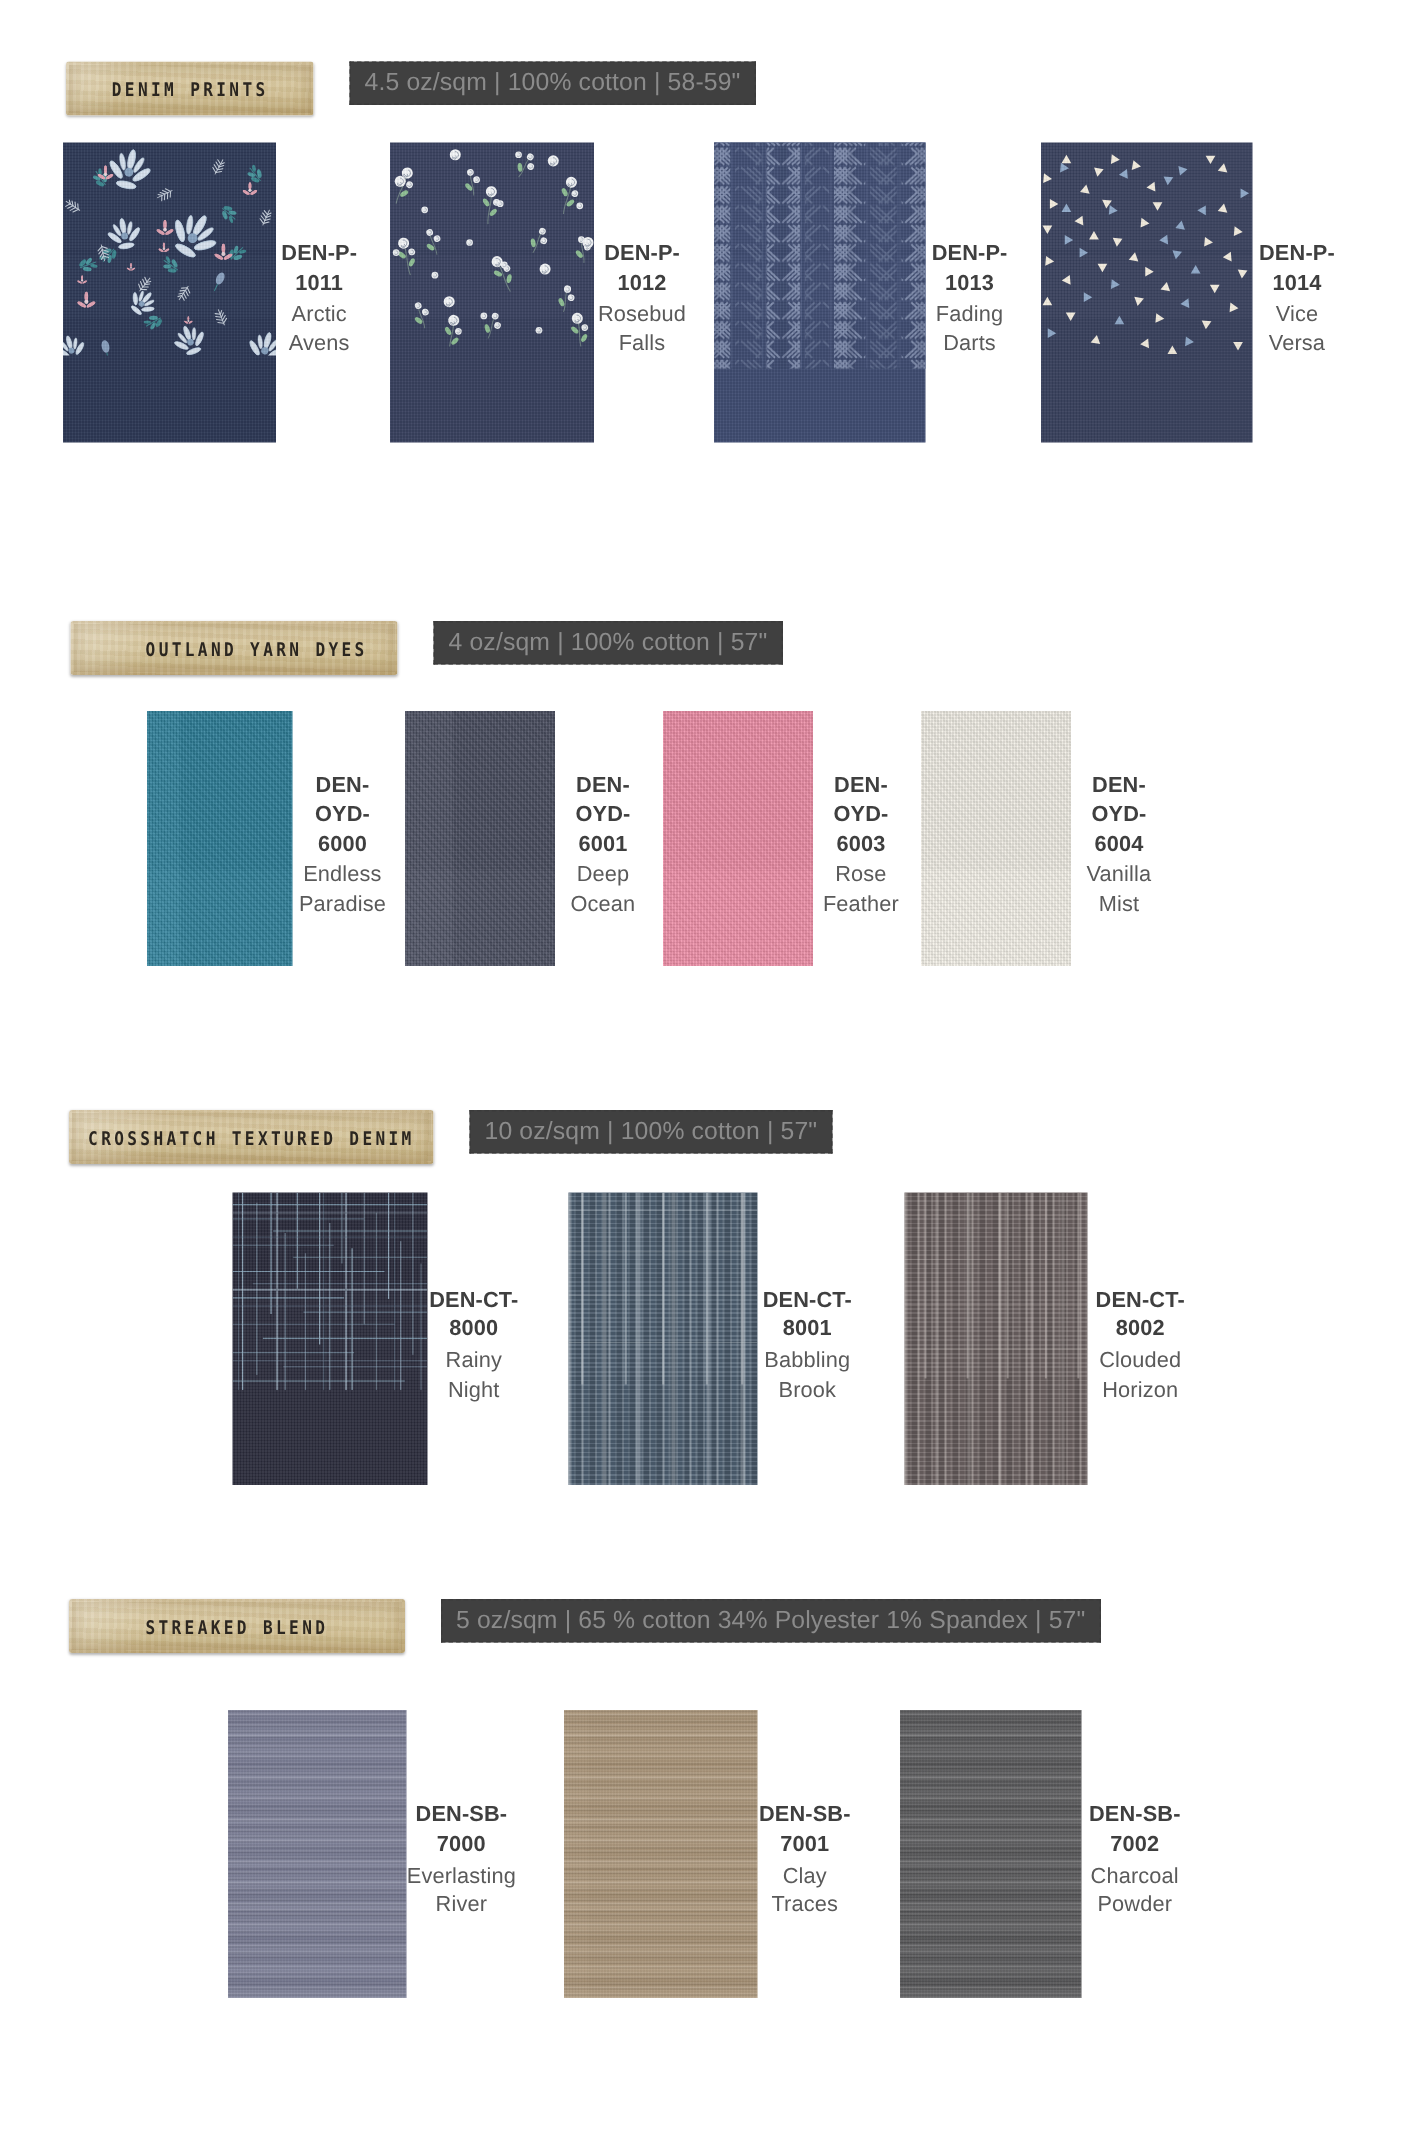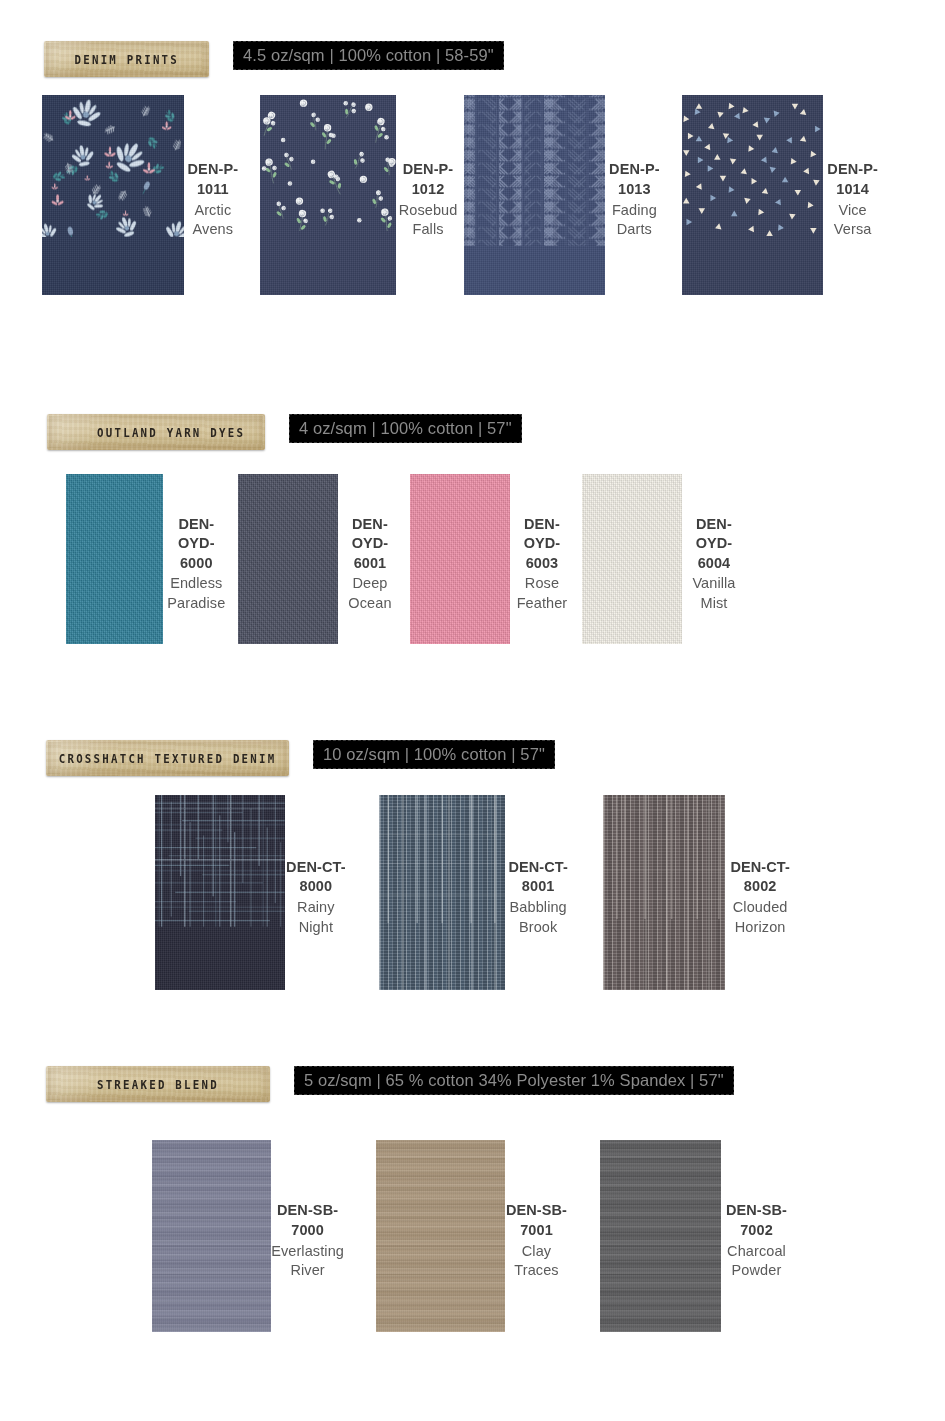--- a/index.html
+++ b/index.html
@@ -54,21 +54,21 @@
 
   .spec-box {
     margin-left: 24px;
     border: 1px dashed #3a3a3a;
     padding: 4px 9px 5px 9px;
     font-size: 16.5px;
     color: #8b8b8b;
     letter-spacing: .1px;
     white-space: nowrap;
     line-height: 1.1;
-    background: #000000;
+    background: #404040;
   }
 
   
   .swatch-row { display: flex; }
   .swatch-cell { display: flex; align-items: center; }
   .swatch {
     position: relative;
     overflow: hidden;
     background: #33405d;
   }
@@ -245,21 +245,21 @@
             <use href="#bud" transform="translate(40,192) rotate(-12)"></use>
           </g>
         </svg>
       </div>
       <div class="caption">
         <div class="code">DEN-P-1011</div>
         <div class="name">Arctic Avens</div>
       </div>
     </div>
 
-    <div class="swatch-cell" style="width:200px; margin-right:4px;">
+    <div class="swatch-cell" style="width:200px; margin-right:16px;">
       <div class="swatch weave p1012" style="width:200px;height:200px;">
         <svg viewBox="0 0 200 200" preserveAspectRatio="none" style="position:absolute;inset:0;">
           <defs>
             <g id="rose">
               <circle r="5.4" fill="#f4f6f8"></circle>
               <path d="M0 -3.2 A3.2 3.2 0 1 1 -2.6 1.9 A1.9 1.9 0 1 0 .6 1.2" fill="none" stroke="#9aa3b2" stroke-width=".85" stroke-linecap="round"></path>
             </g>
             <g id="rosesm">
               <circle r="3.3" fill="#eef1f4"></circle>
               <path d="M0 -1.8 A1.8 1.8 0 1 1 -1.5 1.1" fill="none" stroke="#99a2b1" stroke-width=".7"></path>
@@ -459,21 +459,21 @@
     </div>
   </div>
 
   <div class="section-head" style="position:absolute; left:47px; top:414px;">
     <div class="kraft-tag" style="width:218px;padding-left:48px;">
       <span class="kraft-label">OUTLAND YARN DYES</span>
     </div>
     <div class="spec-box">4 oz/sqm | 100% cotton | 57"</div>
   </div>
 
-  <div class="swatch-row" style="position:absolute; left:28px; top:474px; width:855px;padding-left:38px;">
+  <div class="swatch-row" style="position:absolute; left:60px; top:474px; width:855px;padding-left:38px;">
     <div class="swatch-cell" style="width:164px; margin-right:8px;">
       <div class="swatch yd" style="width:164px;height:170px;background:#2e7f99;"></div>
       <div class="caption">
         <div class="code">DEN-OYD-6000</div>
         <div class="name">Endless Paradise</div>
       </div>
     </div>
     <div class="swatch-cell" style="width:164px; margin-right:8px;">
       <div class="swatch yd" style="width:164px;height:170px;background:#4a4e60;"></div>
       <div class="caption">

